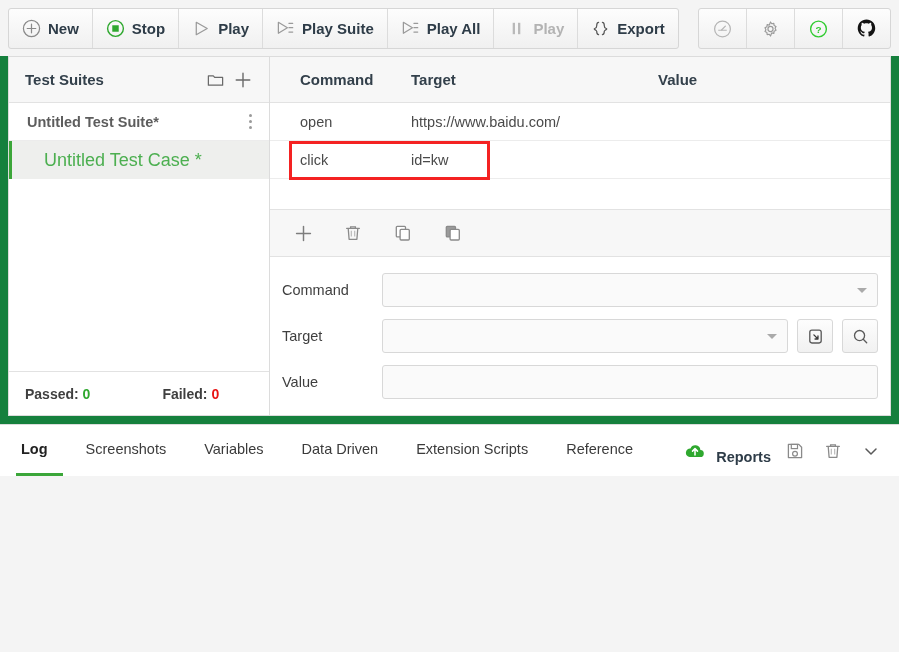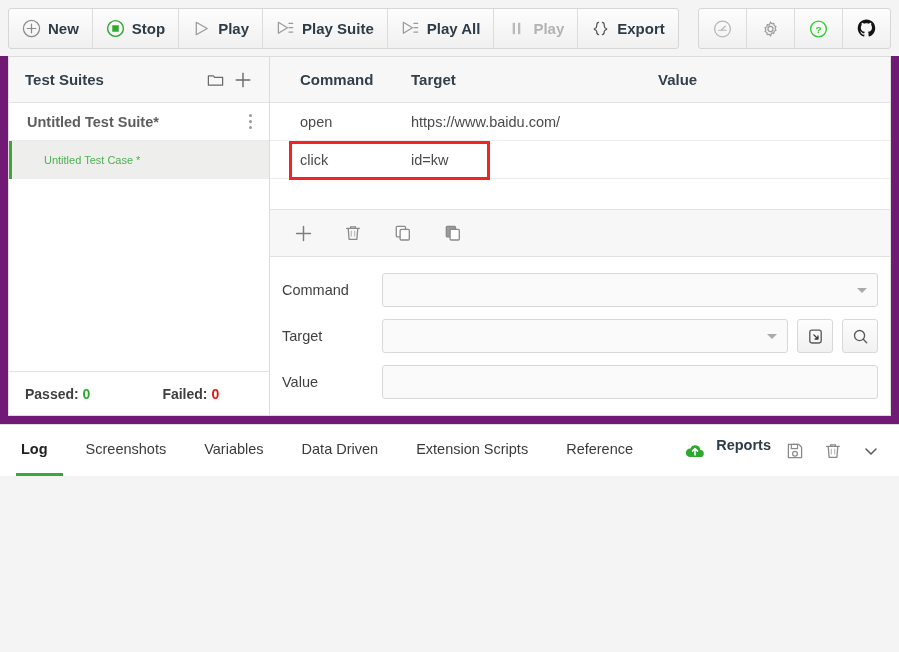--- a/index.html
+++ b/index.html
@@ -3,21 +3,21 @@
 <meta charset="utf-8">
 <style>
   * { box-sizing: border-box; margin: 0; padding: 0; }
   html, body {
     width: 899px; height: 652px;
     font-family: "Liberation Sans", sans-serif;
     background: #f4f4f4;
     overflow: hidden;
     -webkit-font-smoothing: antialiased;
   }
-  #app { width: 899px; height: 476px; display: flex; flex-direction: column; background: #701a75; }
+  #app { width: 899px; height: 476px; display: flex; flex-direction: column; background: #15803d; }
 
   
   .toolbar {
     height: 56px; flex: 0 0 56px;
     background: #f4f4f4;
     display: flex; align-items: center;
     padding: 0 8px;
     position: relative;
   }
   .tb-group {
@@ -72,21 +72,21 @@
   .suite-name { flex: 1 1 auto; font-size: 14.5px; font-weight: bold; color: #5d5d5d; }
   .dots { width: 18px; display: flex; flex-direction: column; align-items: center; gap: 3px; cursor: pointer; }
   .dots i { width: 3px; height: 3px; background: #9a9a9a; border-radius: 50%; display: block; }
   .case-row {
     height: 38px; display: flex; align-items: center;
     padding-left: 32px;
     background: #eeefed;
     border-left: 3px solid #3ba639;
     cursor: pointer;
   }
-  .case-name { font-size: 11px; color: #4caf50; }
+  .case-name { font-size: 18px; color: #4caf50; }
   .sidebar-foot {
     height: 44px; flex: 0 0 44px;
     border-top: 1px solid #e2e2e2;
     display: flex; align-items: center;
     padding-left: 16px; gap: 72px;
     background: #fff;
   }
   .stat { font-size: 14px; font-weight: bold; color: #3f3f3f; }
   .stat .num-pass { color: #2fa82f; }
   .stat .num-fail { color: #e81414; }
@@ -172,21 +172,21 @@
   .tab {
     display: flex; align-items: center;
     padding: 0 15px;
     font-size: 14.5px; color: #3b3b3b;
     border-bottom: 3px solid transparent;
     cursor: pointer; white-space: nowrap;
   }
   .tab:first-child { padding-left: 5px; }
   .tab.active { font-weight: bold; color: #222; border-bottom-color: #3ba639; }
   .bottom-right { display: flex; align-items: center; gap: 10px; }
-  .reports { display: flex; align-items: flex-start; gap: 7px; cursor: pointer; font-size: 14.5px; color: #2e3c48; font-weight: bold; }
+  .reports { display: flex; align-items: flex-end; gap: 7px; cursor: pointer; font-size: 14.5px; color: #2e3c48; font-weight: bold; }
   .br-icon { width: 28px; height: 28px; display: flex; align-items: center; justify-content: center; cursor: pointer; }
 </style>
 </head>
 <body>
 
 <div id="app">
 
   <div class="toolbar">
     <div class="tb-group">
 

